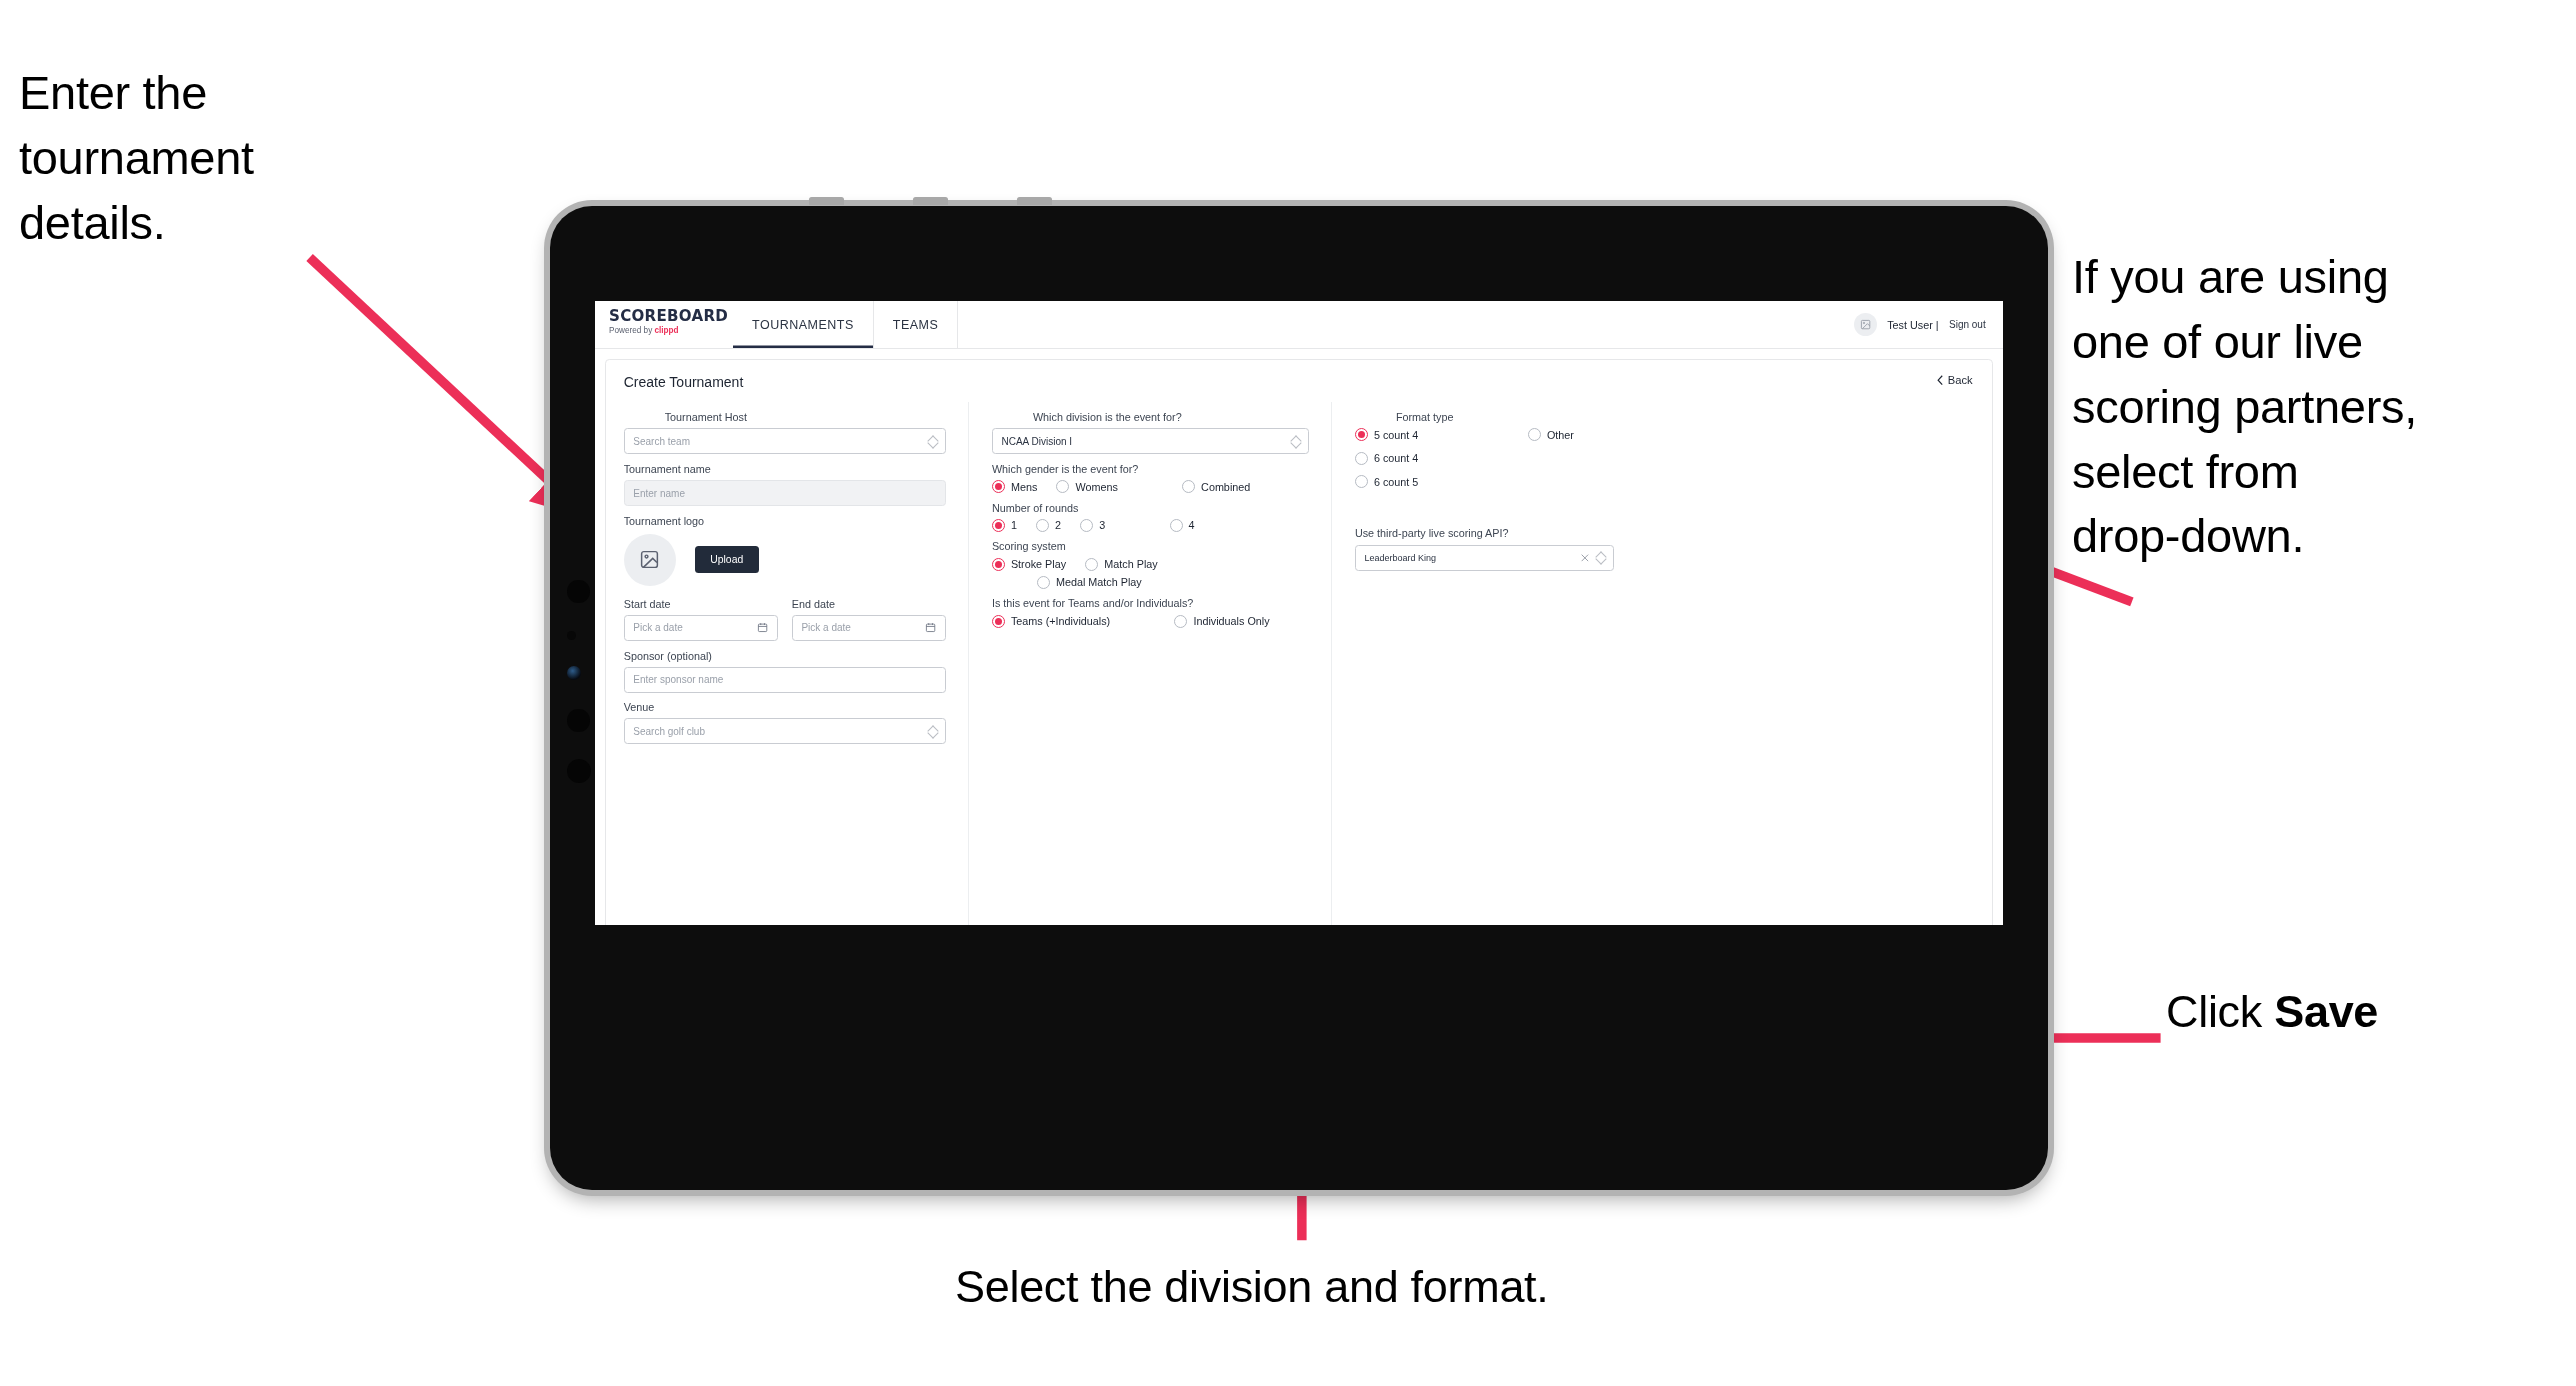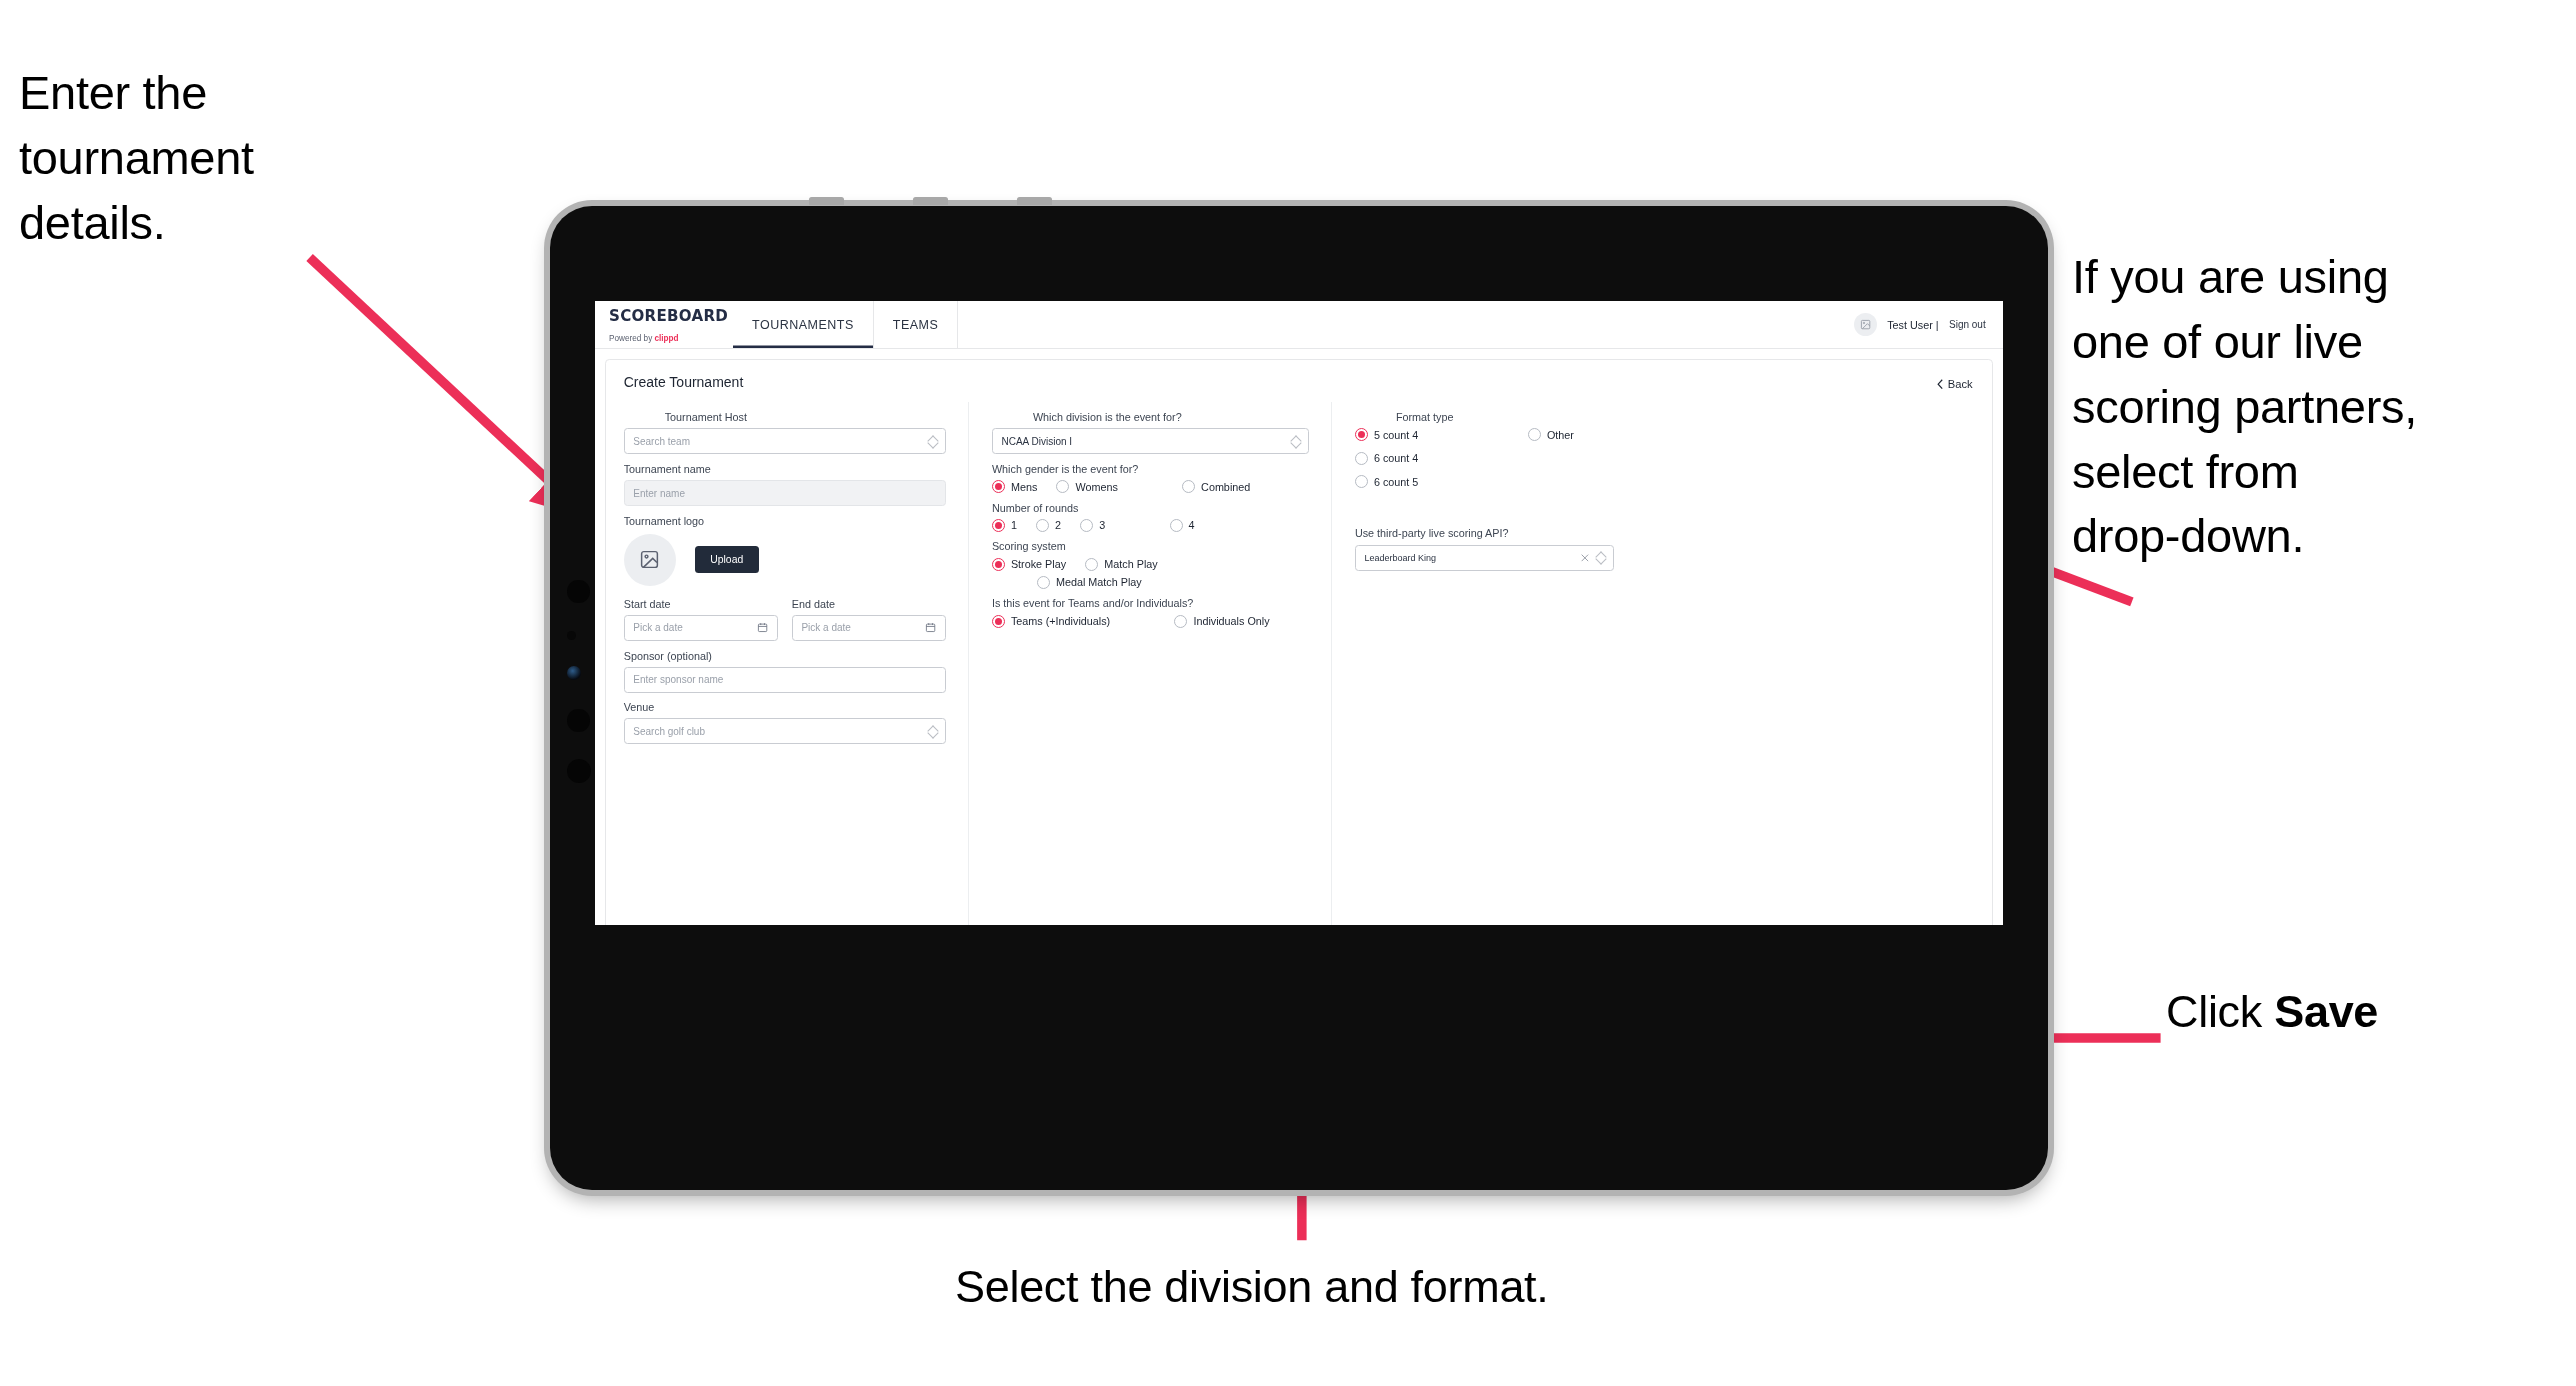--- a/index.html
+++ b/index.html
@@ -62,21 +62,21 @@
     height: 48px; background: #fff; border-bottom: 0.9px solid #e6e7e9;
     display: flex; align-items: stretch; position: relative;
   }
   #logo-block { padding: 7px 12px 0 14px; width: 138px; }
   .logo-word {
     font-family: "DejaVu Sans", sans-serif;
     font-weight: bold; font-size: 16.4px; letter-spacing: 0.3px;
     color: #242d45; line-height: 1; transform: scaleX(0.92);
     transform-origin: left center;
   }
-  .logo-sub { font-size: 8.2px; color: #5b6170; margin-top: 11px; line-height:1; }
+  .logo-sub { font-size: 8.2px; color: #5b6170; margin-top: 3px; line-height:1; }
   .logo-sub .brand { color: #ec2f58; font-weight: bold; }
   .navtab {
     display: flex; align-items: center; padding: 0 19px;
     font-size: 12.5px; letter-spacing: 0.5px; color: #2b3342;
     border-right: 0.9px solid #e6e7e9; cursor: pointer;
   }
   .navtab:first-of-type { border-left: 0.9px solid #e6e7e9; }
   .navtab.active { box-shadow: inset 0 -2.6px 0 #242d45; }
   #userzone {
     margin-left: auto; display: flex; align-items: center; gap: 10.4px;
@@ -88,21 +88,21 @@
   }
   #signout { font-size: 10px; color: #2b3342; cursor: pointer; }
 
   
   #card {
     margin: 10.4px 10.4px 0 10.4px; height: 707px;
     background: #fff; border: 0.9px solid #e6e7e9; border-radius: 4.3px;
     display: flex; flex-direction: column;
   }
   #cardhead {
-    display: flex; align-items: flex-end; justify-content: space-between;
+    display: flex; align-items: flex-start; justify-content: space-between;
     padding: 14px 19px 12px 17.3px;
   }
   #page-title { font-size: 14px; color: #1d2431; }
   #back { font-size: 11.2px; color: #1d2431; display: flex; align-items: center; gap: 5.2px; cursor: pointer; }
 
   #cols { flex: 1; display: flex; padding: 0 0 0 0; }
   .col { padding: 5.2px 22.5px 0 17.3px; }
   #col-left   { width: 363px; border-right: 0.9px solid #eceef0; }
   #col-mid    { width: 363px; border-right: 0.9px solid #eceef0; padding-left: 22.5px; }
   #col-right  { flex: 1; padding-left: 22.5px; }

